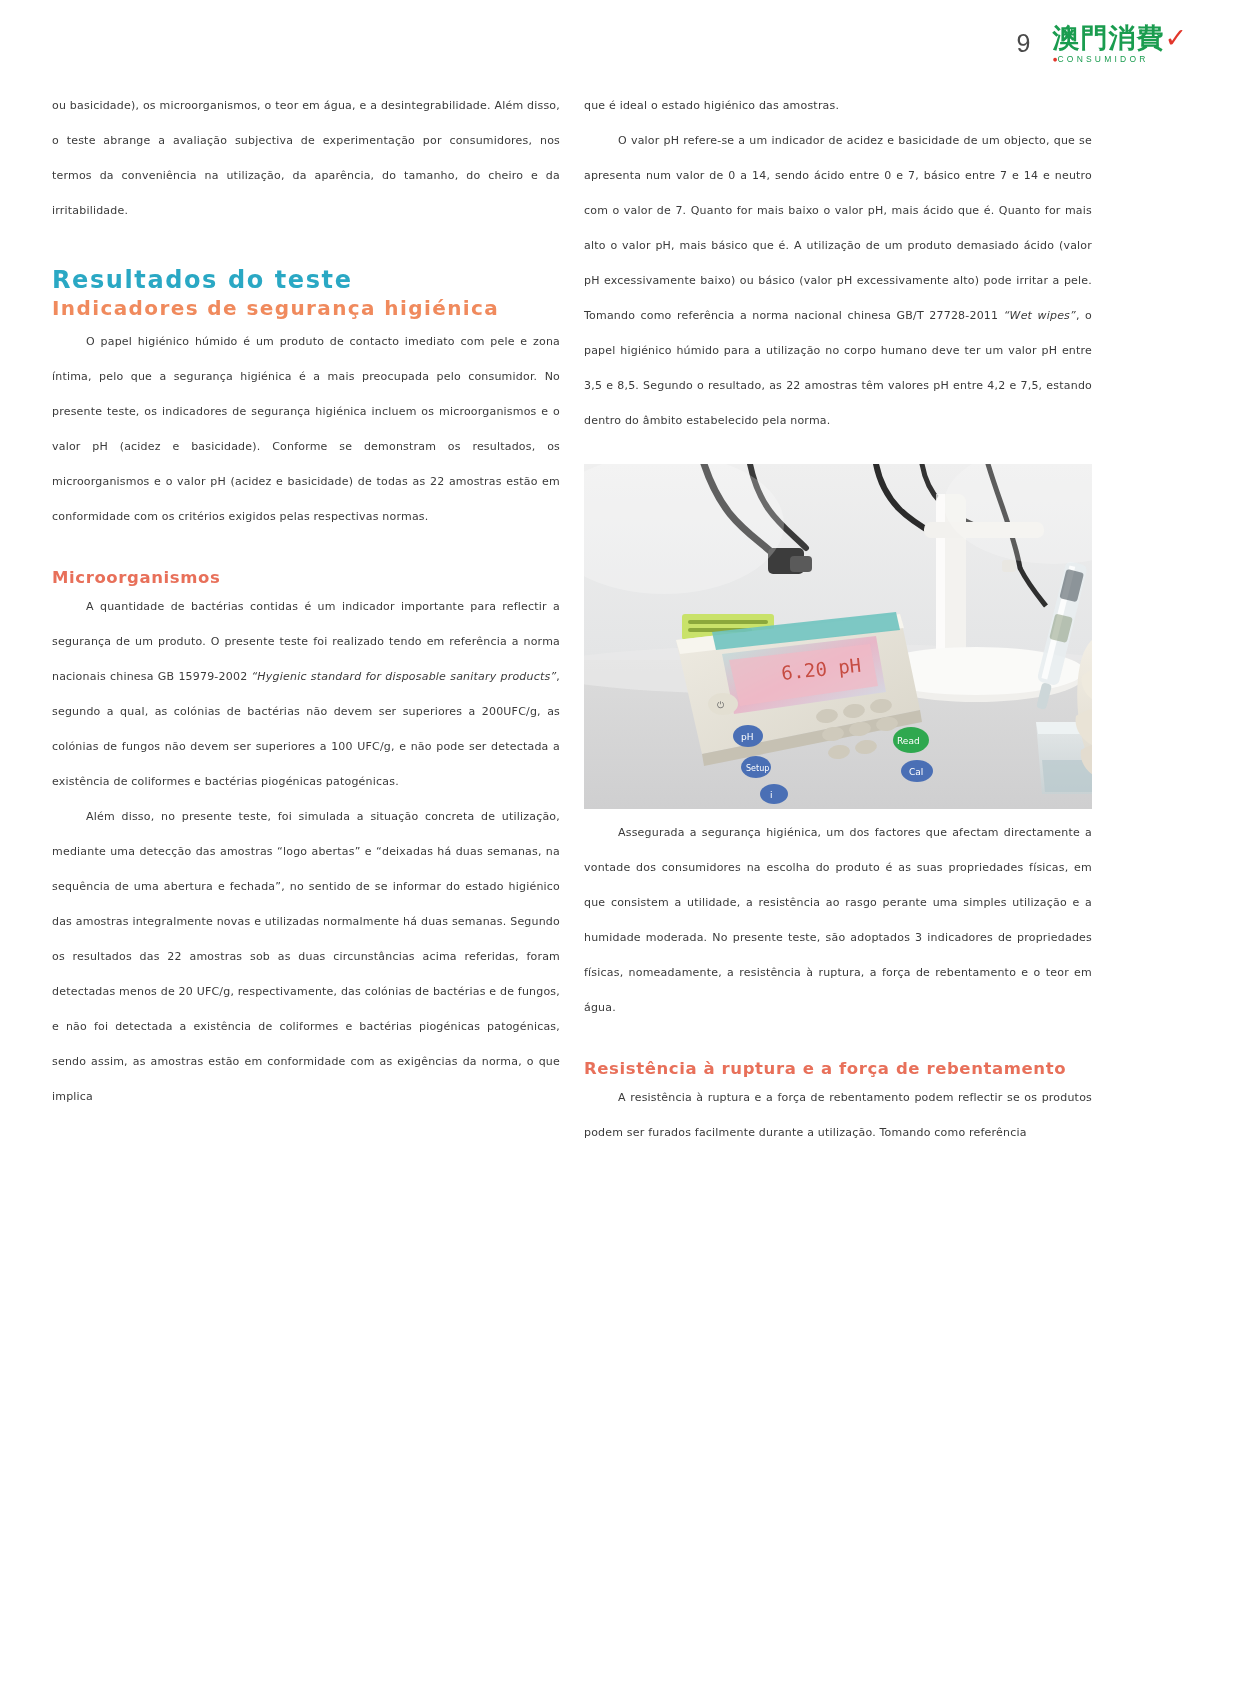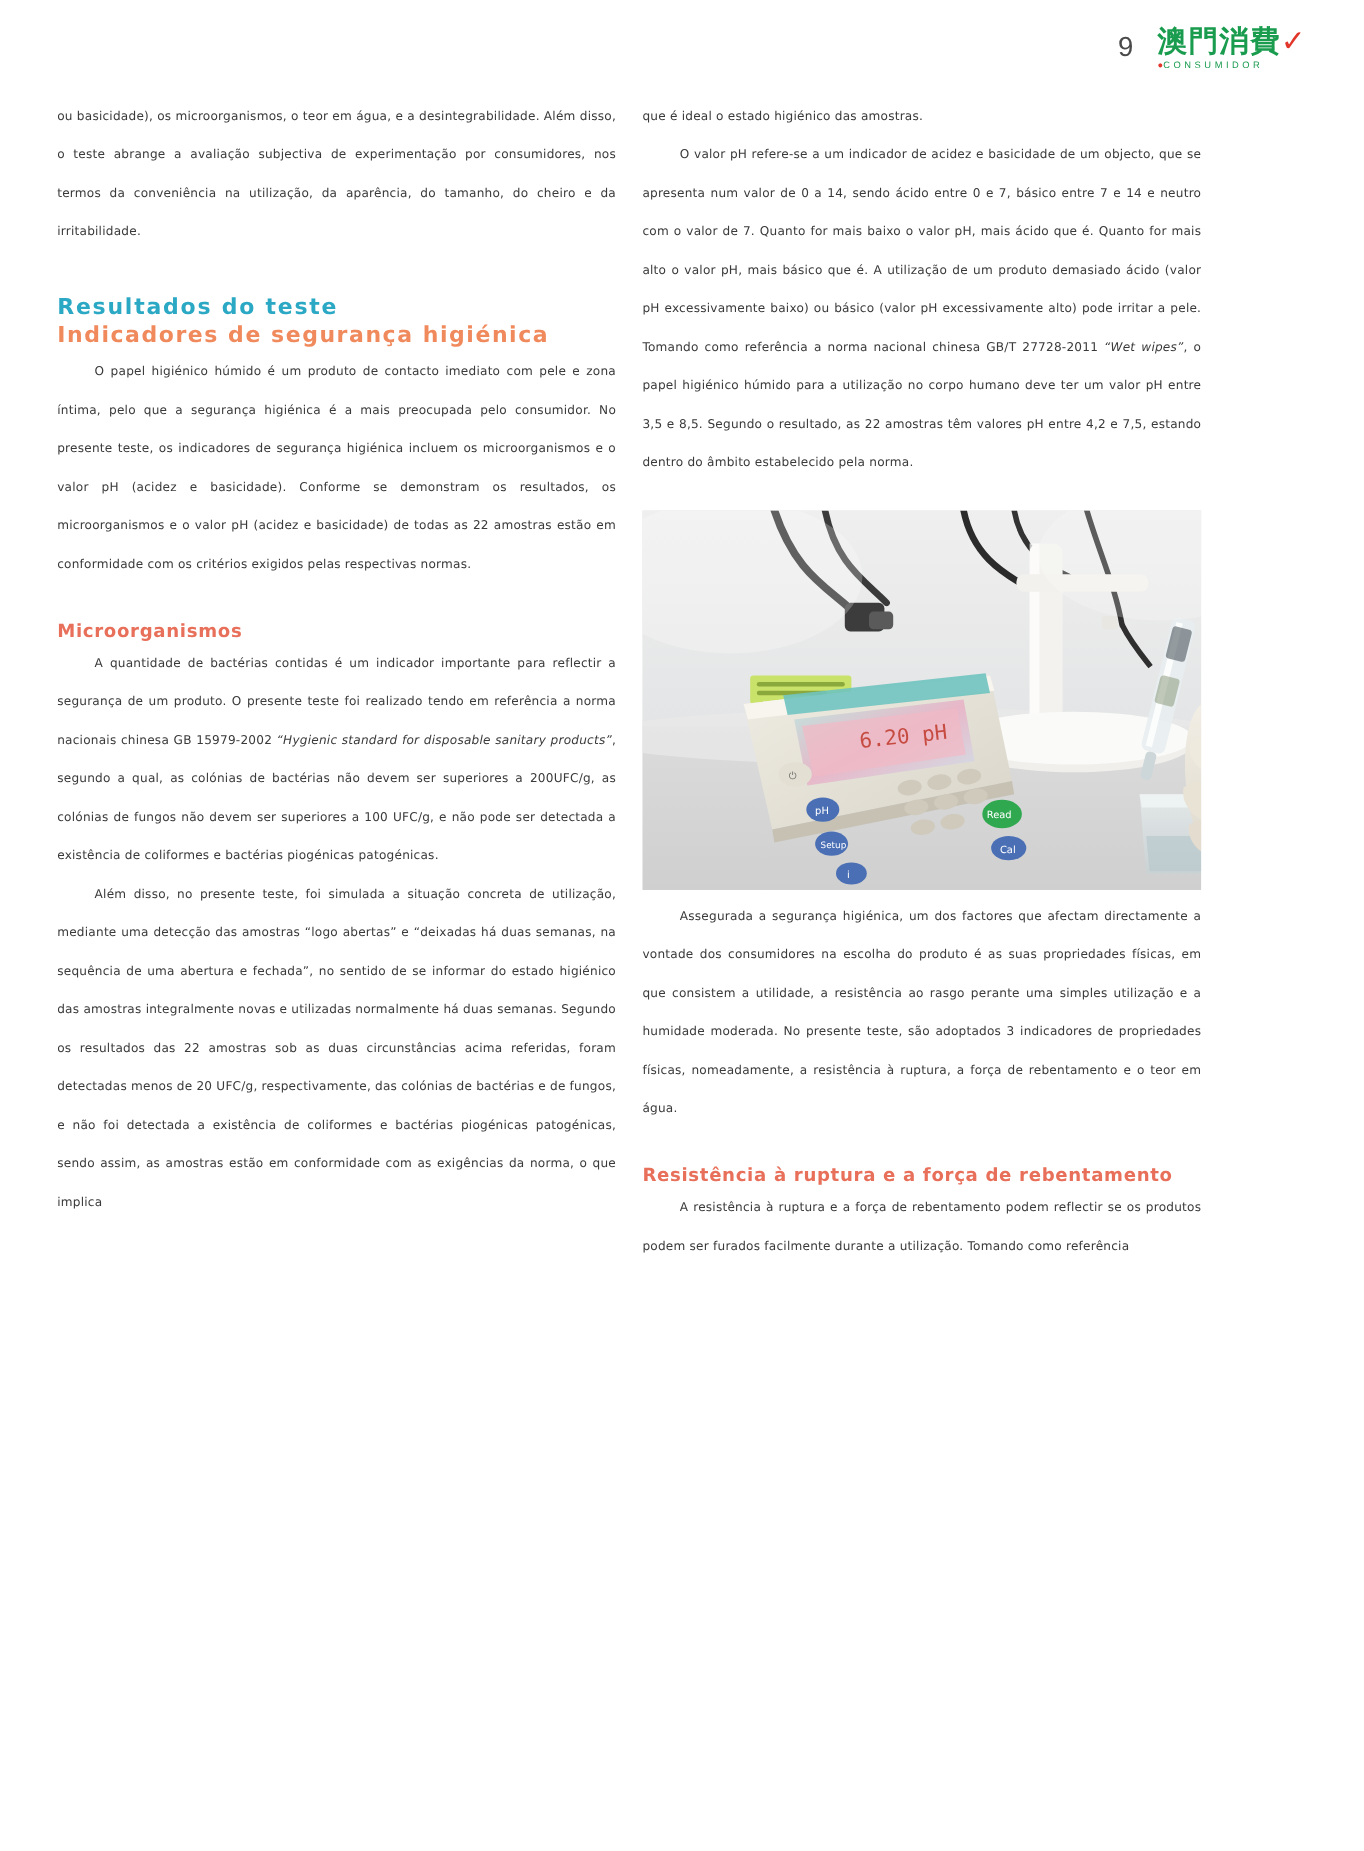--- a/index.html
+++ b/index.html
@@ -75,21 +75,21 @@
     line-height: 35px;
     color: #3a3a3a;
     text-align: justify;
     text-justify: inter-word;
     font-family: "DejaVu Sans", sans-serif;
     letter-spacing: 0.2px;
   }
   p.indent { text-indent: 34px; }
 
   h2.section-title {
-    font-size: 20px;
+    font-size: 24px;
     color: #2aa8c4;
     font-weight: bold;
     letter-spacing: 1.6px;
     margin-top: 38px;
     margin-bottom: 2px;
     font-family: "DejaVu Sans", sans-serif;
   }
   h3.sub-title {
     font-size: 20px;
     color: #f08a5d;

